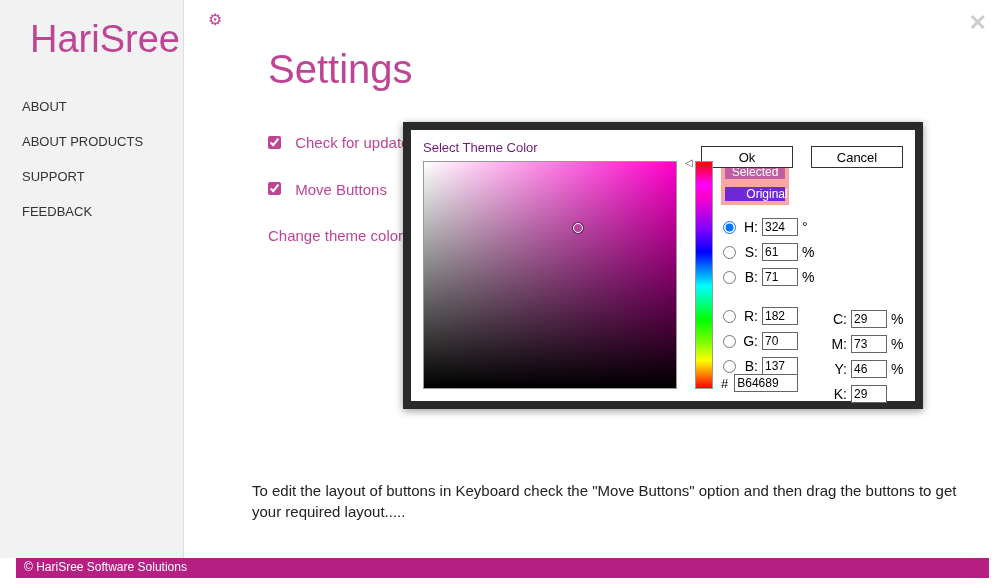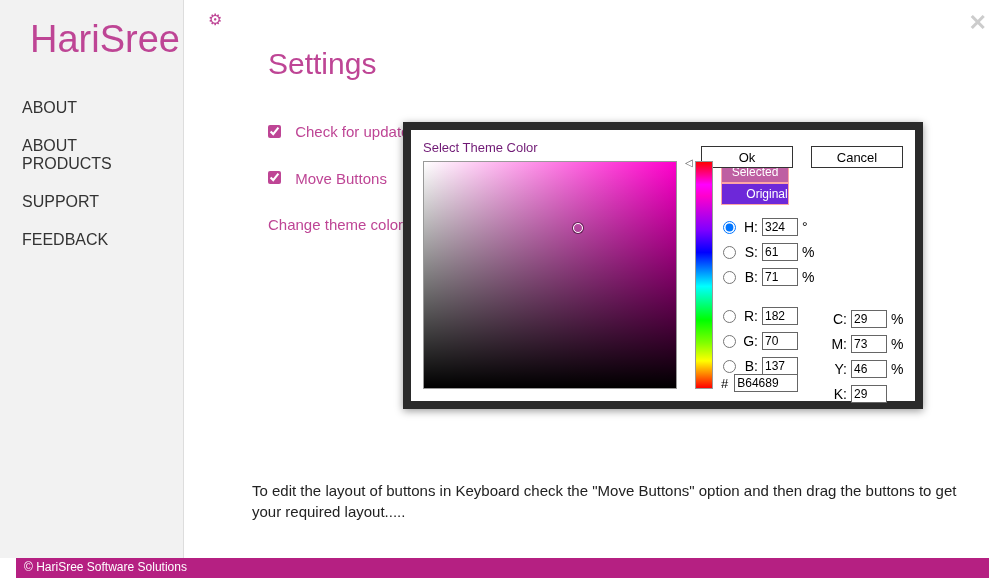--- a/index.html
+++ b/index.html
@@ -1,29 +1,29 @@
 <!DOCTYPE html>
 <html><head>
 <meta charset="utf-8">
 <style>
 * { box-sizing: border-box; margin: 0; padding: 0; }
 body { font-family: "Segoe UI", Arial, sans-serif; font-size: 14px; background: #fff; width: 1005px; height: 584px; overflow: hidden; position: relative; }
 
 .app { display: flex; height: 558px; }
 .sidebar { width: 184px; background: #f2f2f2; border-right: 1px solid #ddd; }
 .brand { font-size: 38px; font-weight: 300; color: #be4595; padding: 18px 18px 28px 30px; }
-.nav-item { padding: 10px 22px; color: #333; cursor: pointer; font-size: 16px; }
+.nav-item { padding: 10px 22px; color: #333; cursor: pointer; font-size: 13px; }
 .nav-item.active { background: #be4595; color: #fff; }
 
 .main { flex: 1; position: relative; padding: 10px 24px; }
 .gear { color: #be4595; font-size: 16px; }
 .close-x { position: absolute; right: 18px; top: 10px; color: #ccc; font-size: 22px; font-weight: bold; cursor: pointer; }
 
 .content { padding: 18px 36px 0 60px; }
-.page-title { font-size: 30px; font-weight: 300; color: #be4595; margin-bottom: 40px; }
+.page-title { font-size: 40px; font-weight: 300; color: #be4595; margin-bottom: 40px; }
 .opt { margin-bottom: 28px; font-size: 15px; }
 .opt input[type=checkbox] { accent-color: #be4595; margin-right: 10px; vertical-align: middle; }
 .opt label, .opt span { color: #be4595; vertical-align: middle; }
 .link { color: #be4595; cursor: pointer; }
 
 .help-text { position: absolute; left: 252px; right: 40px; top: 480px; color: #222; font-size: 15px; line-height: 1.4; }
 
 .footer { position: absolute; left: 16px; right: 16px; bottom: 6px; height: 20px; background: #b52082; color: #fff; font-size: 12px; padding: 2px 8px; }
 
 
@@ -40,21 +40,21 @@
 
 .hue-wrap { width: 28px; position: relative; display: flex; align-items: flex-start; }
 .hue-arrow { font-size: 10px; color: #555; margin-top: -4px; }
 .hue-bar { width: 18px; height: 228px; border: 1px solid #999; margin-left: 2px;
   background: linear-gradient(to bottom,
     #ff0000 0%, #ff00ff 10%, #ff00cc 15%, #8000ff 30%,
     #0000ff 40%, #00ffff 55%, #00ff00 70%, #80ff00 80%,
     #ffff00 88%, #ff8000 94%, #ff0000 100%); }
 
 .swatches { width: 68px; }
-.swatch { height: 22px; display: flex; align-items: center; justify-content: center; font-size: 12px; color: #fff; border: 1px solid #fca5a5; margin-bottom: 0; }
+.swatch { height: 22px; display: flex; align-items: center; justify-content: center; font-size: 12px; color: #fff; border: 4px solid #fca5a5; margin-bottom: 0; }
 .swatch.sel { background: #be5fa2; }
 .swatch.orig { background: #6d28d9; padding-left: 24px; }
 
 .buttons { position: absolute; right: 12px; top: 16px; display: flex; flex-direction: row; gap: 18px; }
 .btn { width: 92px; height: 22px; background: #fff; border: 1px solid #333; font-size: 13px; cursor: pointer; }
 .col1 { position: absolute; left: 312px; top: 86px; }
 .col2 { position: absolute; left: 420px; top: 178px; }
 .row { display: flex; align-items: center; gap: 4px; margin-bottom: 3px; height: 22px; }
 .row input[type=radio] { margin-right: 2px; }
 .row label { width: 16px; text-align: right; }

